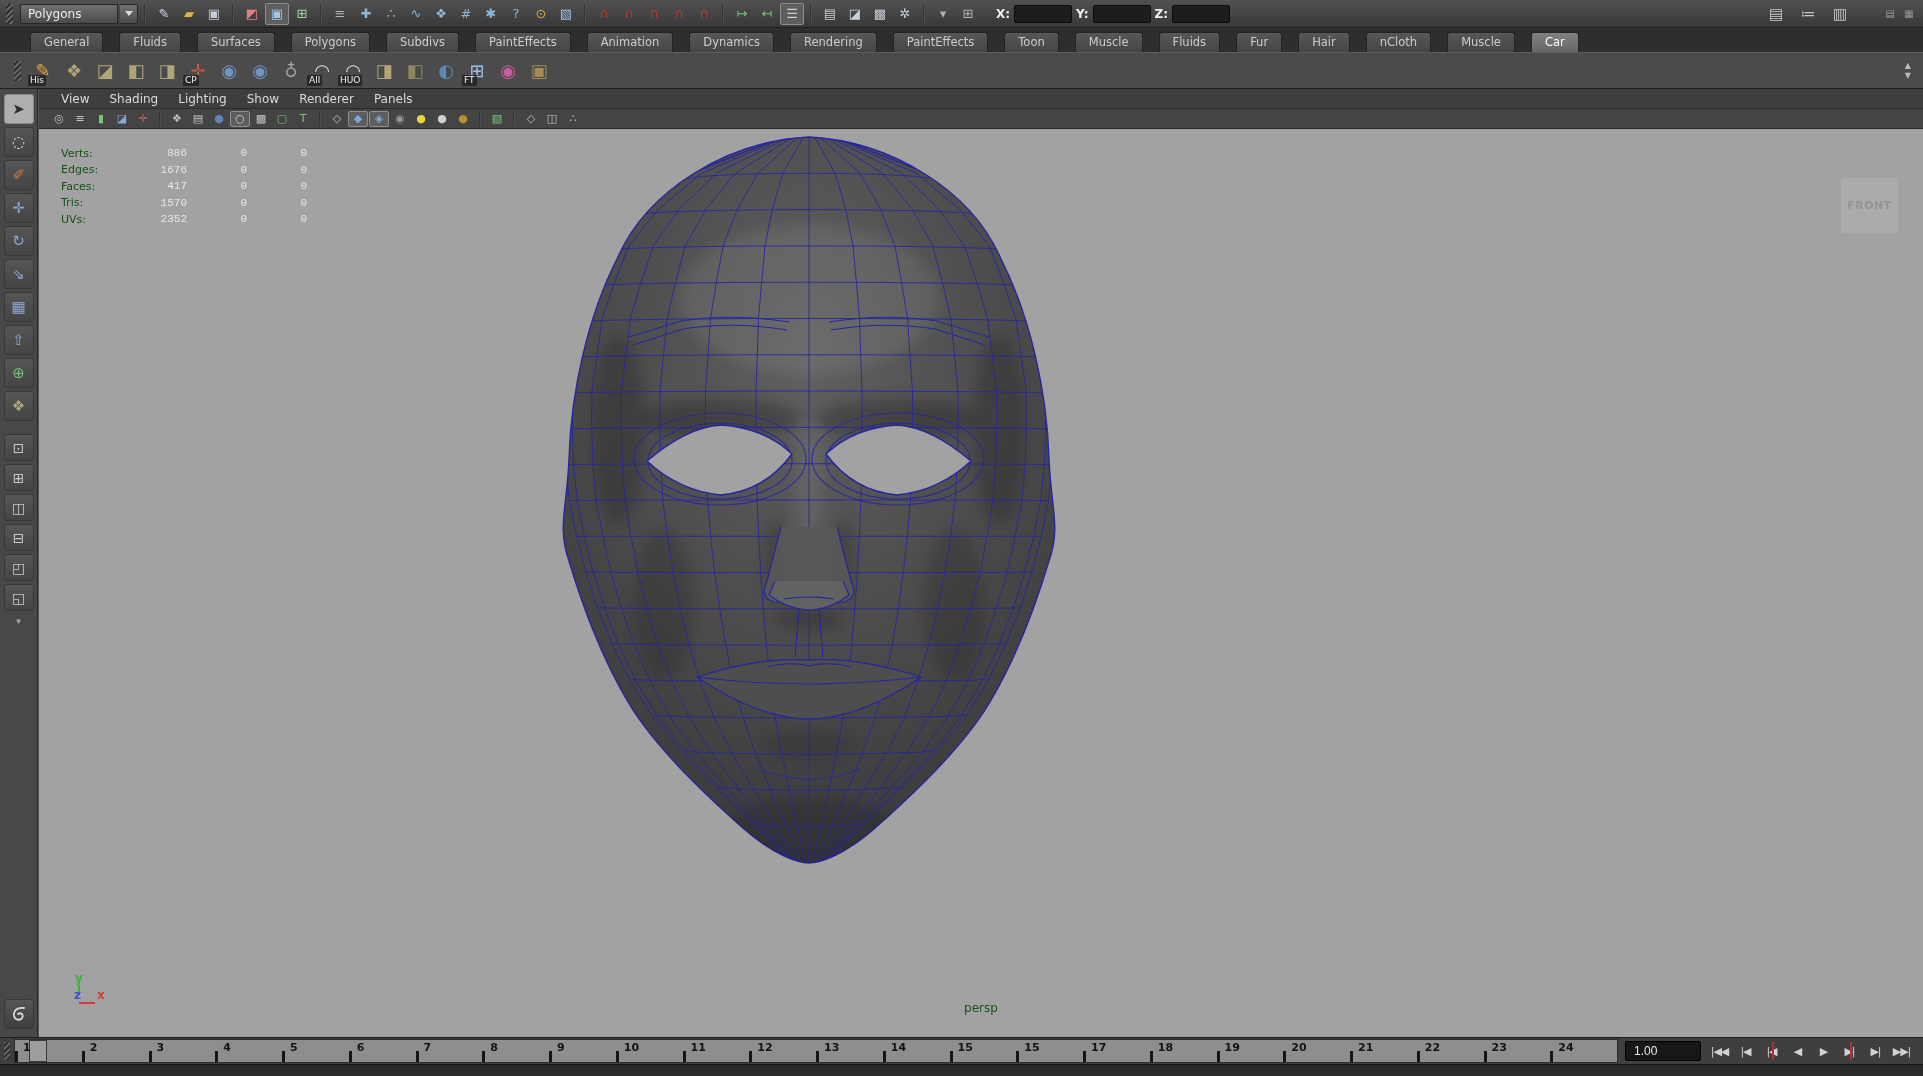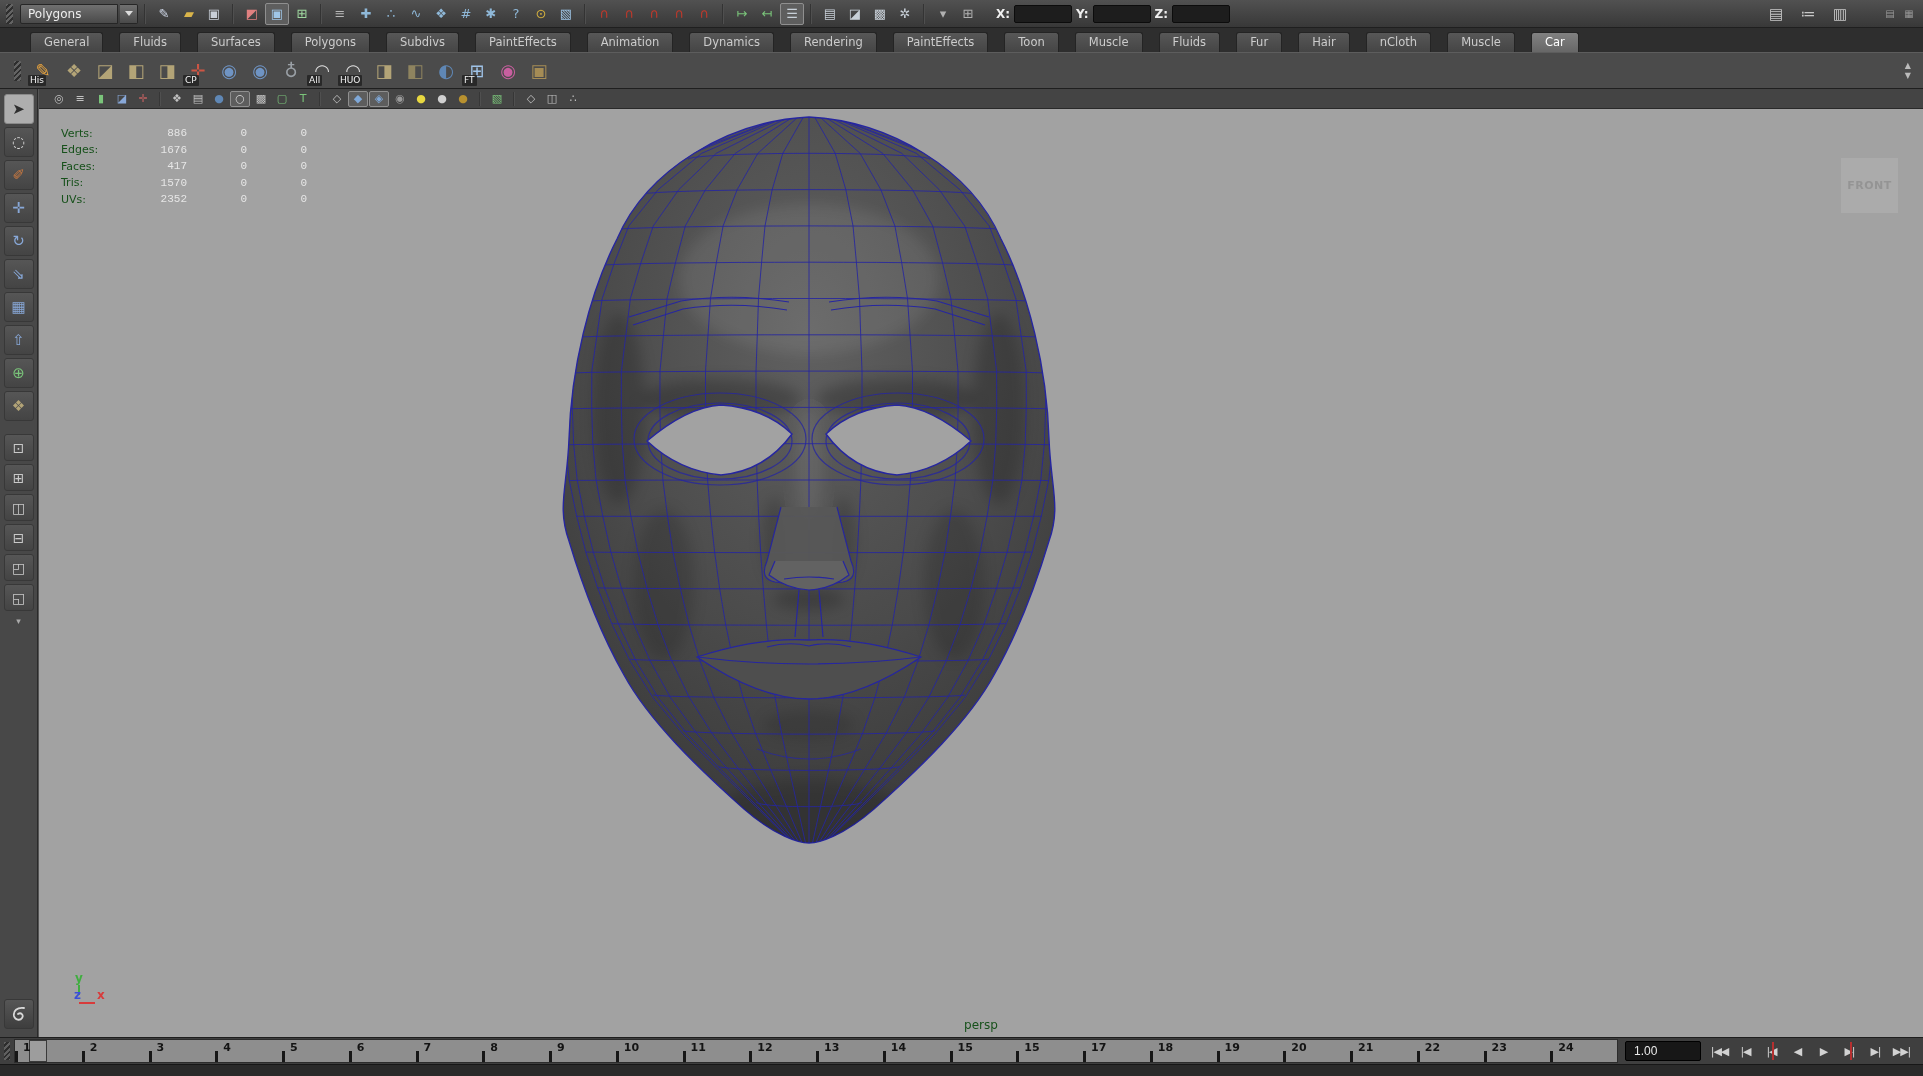--- a/index.html
+++ b/index.html
@@ -87,21 +87,21 @@
   #face-svg { position:absolute; left:490px; top:0; }
   .wire { fill:none; stroke:#2626a0; stroke-width:1; opacity:.85; }
   .wire2 { fill:none; stroke:#2626a0; stroke-width:1.2; }
   .hud { position:absolute; left:22px; top:16px; font-size:11px; }
   .hud-row { display:flex; height:16.5px; align-items:center; }
   .hud-label { width:66px; color:#17511b; }
   .hud-col { width:60px; text-align:right; color:#e6e6e6;font-family:Liberation Mono, monospace; }
   .front-plane { position:absolute; top:49px; right:25px; width:57px; height:55px;
     background:#ababab; color:#949494; font-weight:bold; font-size:11px; letter-spacing:.5px;
     display:flex; align-items:center; justify-content:center; }
-  .persp-label { position:absolute; bottom:5px; left:50%; transform:translateX(-50%);
+  .persp-label { position:absolute; bottom:22px; left:50%; transform:translateX(-50%);
     color:#17511b; font-size:12px; }
   .axis-widget { position:absolute; left:24px; bottom:26px; width:46px; height:36px; font-size:12px; font-weight:bold; }
   .axis-y { position:absolute; left:12px; top:-4px; color:#3fae3f; }
   .axis-y-line { position:absolute; left:15px; top:10px; width:2px; height:10px; background:#3fae3f; }
   .axis-z { position:absolute; left:11px; top:13px; color:#3b4fd8; }
   .axis-x { position:absolute; left:34px; top:13px; color:#d83b3b; }
   .axis-x-line { position:absolute; left:16px; top:27px; width:16px; height:2px; background:#d83b3b; }
 
   
   .timeslider { height:27px; background:#3f3f3f; border-top:1px solid #1e1e1e;
@@ -372,20 +372,29 @@
     <div class="layout-expander">▾</div>
     <div class="toolbox-spacer"></div>
     <div class="maya-logo-btn">
       <svg width="20" height="20" viewBox="0 0 20 20">
         <path d="M15,4 C8,3 4,7 5,12 C6,16 11,17 13,14 C15,11 12,8 9,10" fill="none" stroke="#d8d8d8" stroke-width="1.8" stroke-linecap="round"></path>
       </svg>
     </div>
   </div>
 
   <div class="panel">
+    <div class="panel-menubar">
+
+    <div class="menu-item">View</div>
+        <div class="menu-item">Shading</div>
+        <div class="menu-item">Lighting</div>
+        <div class="menu-item">Show</div>
+        <div class="menu-item">Renderer</div>
+        <div class="menu-item">Panels</div>
+      </div>
 
     <div class="panel-toolbar">
       <div class="pt-group">
 
       <div class="pt-icon" style="color: rgb(194, 194, 194);">◎</div>
           <div class="pt-icon" style="color: rgb(194, 194, 194);">≡</div>
           <div class="pt-icon" style="color: rgb(122, 196, 122);">▮</div>
           <div class="pt-icon" style="color: rgb(136, 168, 216);">◪</div>
           <div class="pt-icon" style="color: rgb(192, 96, 96);">✛</div>
         </div>

